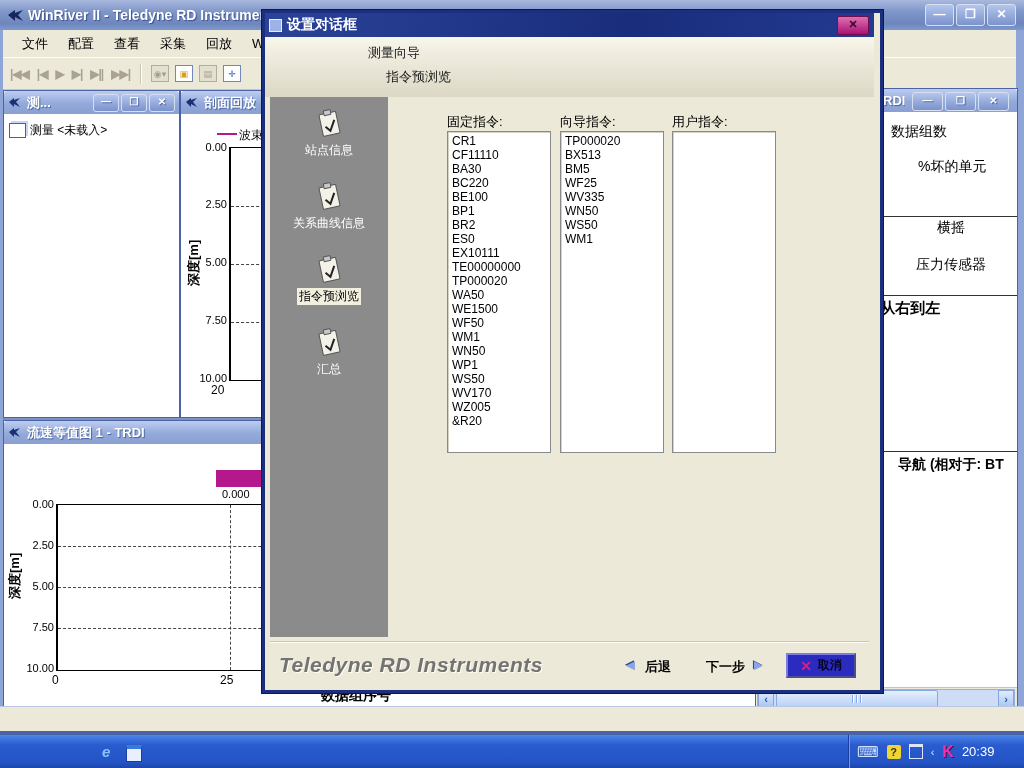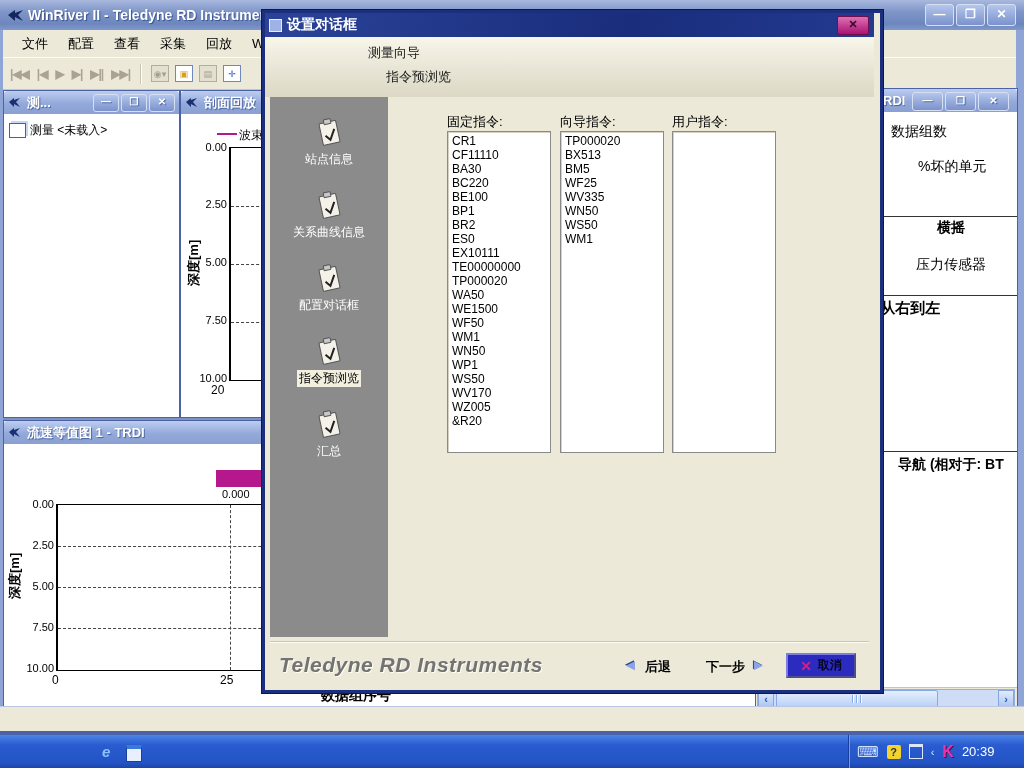--- a/index.html
+++ b/index.html
@@ -48,21 +48,21 @@
   .dtitle{left:0;top:0;width:609px;height:24px;
     background:linear-gradient(100deg,#2a4398 0%,#1a2d7c 60%,#223a90 100%);
     display:flex;align-items:center;color:#fff;font-weight:bold;font-size:14px;}
   .dtitle .ico{width:11px;height:11px;border:1px solid #e8ecfa;background:#9fb2e6;margin:0 5px 0 4px;}
   .dclose{position:absolute;right:5px;top:3px;width:30px;height:17px;
     background:linear-gradient(#dd6fb4,#aa1372);border:1px solid #6e0e4c;border-radius:2px;
     color:#3c0626;font-weight:bold;font-size:11px;line-height:15px;text-align:center;}
   .dheader{left:0;top:24px;width:609px;height:60px;
     background:linear-gradient(#f8f5ea,#dcd8c5);font-size:13px;color:#1a1a1a;}
   .sidebar{left:5px;top:84px;width:118px;height:540px;background:#8b8b8b;
-    display:flex;flex-direction:column;align-items:center;padding-top:20px;box-sizing:border-box;}
+    display:flex;flex-direction:column;align-items:center;padding-top:11px;box-sizing:border-box;}
   .step{height:73px;display:flex;flex-direction:column;align-items:center;justify-content:flex-start;}
   .step .lbl{font-size:12px;color:#fff;margin-top:2px;white-space:nowrap;}
   .step.sel .lbl{background:#f2efdf;color:#000;padding:0 2px;}
   .collabel{font-size:13px;color:#000000;}
   .listbox{width:104px;height:322px;background:#fff;border:1px solid #8a8a8a;
     box-shadow:inset 1px 1px 0 #d6d2c2;font-size:12px;line-height:14px;padding:2px 0 0 4px;
     box-sizing:border-box;overflow:hidden;}
   .brand{font-style:italic;font-weight:bold;font-size:21px;color:#737373;
     text-shadow:1px 1px 0 #fffdf2;letter-spacing:0.5px;}
   .navlbl{font-size:13px;font-weight:bold;color:#000;}
@@ -222,21 +222,21 @@
     <span class="ttl abs" style="left:122px;top:4px">RDI</span>
     <div class="winbtns" style="right:8px;top:3px">
       <div class="wbtn tiny">—</div>
       <div class="wbtn tiny">❒</div>
       <div class="wbtn tiny">✕</div>
     </div>
   </div>
   <span class="abs" style="left:135px;top:34px;font-size:14px;">数据组数</span>
   <span class="abs" style="left:138px;top:69px;font-size:14px;margin-left:24px;">%坏的单元</span>
   <div class="abs" style="left:0;top:127px;width:100%;border-top:1px solid #333;"></div>
-  <span class="abs" style="left:181px;top:130px;font-size:14px;font-weight:bold;">横摇</span>
+  <span class="abs" style="left:181px;top:130px;font-size:14px;">横摇</span>
   <span class="abs" style="left:160px;top:167px;font-size:14px;">压力传感器</span>
   <div class="abs" style="left:0;top:206px;width:100%;border-top:1px solid #333;"></div>
   <span class="abs" style="left:115px;top:210px;font-size:15px;font-weight:bold;">) 从右到左</span>
   <div class="abs" style="left:0;top:362px;width:100%;border-top:1px solid #333;"></div>
   <span class="abs" style="left:142px;top:367px;font-size:14px;font-weight:bold;">导航 (相对于: BT</span>
   <div class="abs" style="left:0;top:598px;width:100%;height:23px;background:#ece9d8;border-top:1px solid #c9c5b0;"></div>
 </div>
 
 <div class="abs hscroll">
   <div class="sarrow">‹</div>
@@ -275,30 +275,20 @@
     </div>
     <div class="step">
       <svg width="32" height="32" viewBox="0 0 32 32">
           <g transform="rotate(-12 16 16)">
             <rect x="8" y="5" width="17" height="22" rx="1" fill="#f4f2e8" stroke="#555"></rect>
             <rect x="13" y="2" width="7" height="5" rx="1" fill="#c8c8c8" stroke="#555"></rect>
             <path d="M12 18 l4 5 l6 -10" stroke="#222" stroke-width="2" fill="none"></path>
           </g>
         </svg>
       <span class="lbl">关系曲线信息</span>
-    </div>
-    <div class="step">
-      <svg width="32" height="32" viewBox="0 0 32 32">
-          <g transform="rotate(-12 16 16)">
-            <rect x="8" y="5" width="17" height="22" rx="1" fill="#f4f2e8" stroke="#555"></rect>
-            <rect x="13" y="2" width="7" height="5" rx="1" fill="#c8c8c8" stroke="#555"></rect>
-            <path d="M12 18 l4 5 l6 -10" stroke="#222" stroke-width="2" fill="none"></path>
-          </g>
-        </svg>
-      <span class="lbl">配置对话框</span>
     </div>
     <div class="step sel">
       <svg width="32" height="32" viewBox="0 0 32 32">
           <g transform="rotate(-12 16 16)">
             <rect x="8" y="5" width="17" height="22" rx="1" fill="#f4f2e8" stroke="#555"></rect>
             <rect x="13" y="2" width="7" height="5" rx="1" fill="#c8c8c8" stroke="#555"></rect>
             <path d="M12 18 l4 5 l6 -10" stroke="#222" stroke-width="2" fill="none"></path>
           </g>
         </svg>
       <span class="lbl">指令预浏览</span>

